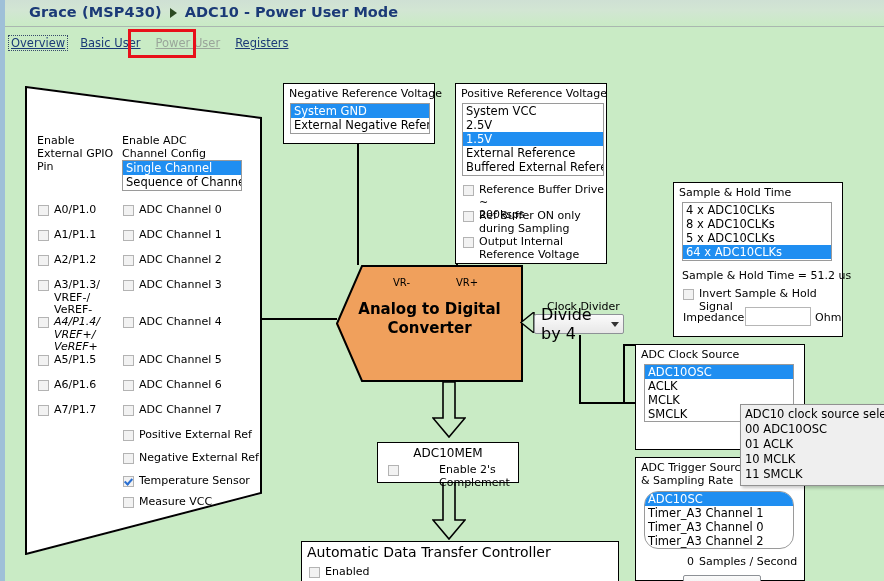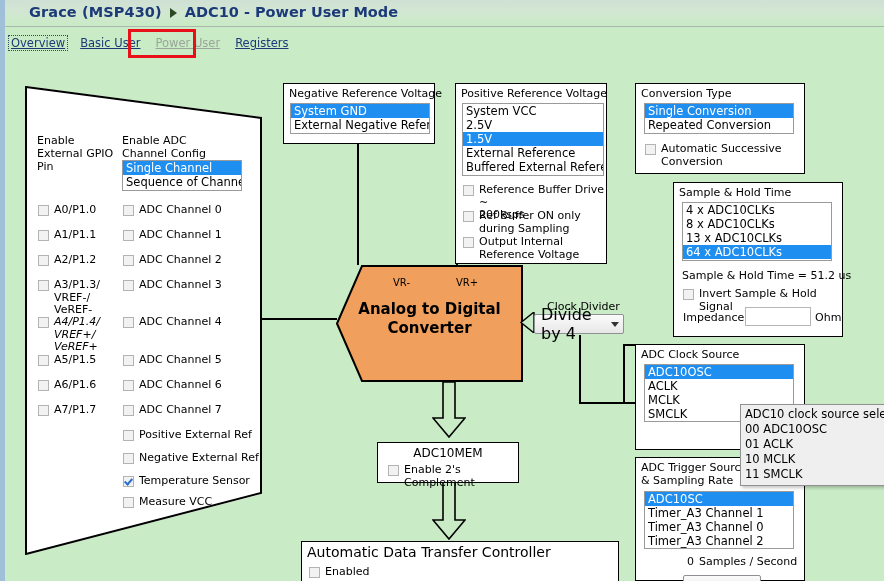--- a/index.html
+++ b/index.html
@@ -317,39 +317,27 @@
       <span class="cblabel">Ref Buffer ON only
 during Sampling</span>
     </div>
     <div class="cb" style="position:absolute;left:7px;top:152px;">
       <span class="cbbox"></span>
       <span class="cblabel">Output Internal
 Reference Voltage</span>
     </div>
   </div>
 
-  <div class="panel" style="left:635px;top:83px;width:170px;height:91px;">
-    <div class="panel-title">Conversion Type</div>
-    <div class="listbox" style="position:absolute;left:8px;top:19px;width:150px;height:31px;">
-      <div class="opt sel">Single Conversion</div>
-      <div class="opt">Repeated Conversion</div>
-    </div>
-    <div class="cb" style="position:absolute;left:9px;top:59px;">
-      <span class="cbbox"></span>
-      <span class="cblabel">Automatic Successive
-Conversion</span>
-    </div>
-  </div>
 
   <div class="panel" style="left:673px;top:182px;width:170px;height:155px;">
     <div class="panel-title">Sample &amp; Hold Time</div>
     <div class="listbox" style="position:absolute;left:8px;top:19px;width:150px;height:59px;">
       <div class="opt">4 x ADC10CLKs</div>
       <div class="opt">8 x ADC10CLKs</div>
-      <div class="opt">13 x ADC10CLKs</div>
+      <div class="opt">5 x ADC10CLKs</div>
       <div class="opt sel">64 x ADC10CLKs</div>
     </div>
     <div class="txt" style="left:8px;top:86px;">Sample &amp; Hold Time = 51.2 us</div>
     <div class="cb" style="position:absolute;left:9px;top:105px;">
       <span class="cbbox"></span>
       <span class="cblabel">Invert Sample &amp; Hold Signal</span>
     </div>
     <div class="txt" style="left:9px;top:128px;">Impedance</div>
     <div class="field" style="left:71px;top:124px;width:66px;height:19px;"></div>
     <div class="txt" style="left:141px;top:128px;">Ohm</div>
@@ -361,21 +349,21 @@
       <div class="opt sel">ADC10OSC</div>
       <div class="opt">ACLK</div>
       <div class="opt">MCLK</div>
       <div class="opt">SMCLK</div>
     </div>
   </div>
 
   <div class="panel" style="left:635px;top:457px;width:170px;height:124px;">
     <div class="panel-title" style="white-space:pre-line;">ADC Trigger Source
 &amp; Sampling Rate</div>
-    <div class="listbox" style="position:absolute;left:8px;top:33px;width:150px;height:58px;">
+    <div class="listbox" style="position:absolute;left:8px;top:33px;width:150px;height:58px;border-radius:14px;">
       <div class="opt sel">ADC10SC</div>
       <div class="opt">Timer_A3 Channel 1</div>
       <div class="opt">Timer_A3 Channel 0</div>
       <div class="opt">Timer_A3 Channel 2</div>
     </div>
     <div class="txt" style="left:51px;top:97px;">0</div>
     <div class="txt" style="left:63px;top:97px;">Samples / Second</div>
     <div style="position:absolute;left:47px;top:117px;width:76px;height:16px;border:1px solid #8d9196;border-radius:2px;background:linear-gradient(to bottom,#fbfbfb,#e7e7e7);"></div>
   </div>
 
@@ -393,21 +381,21 @@
   </svg>
 
   <div class="txt" style="left:547px;top:300px;">Clock Divider</div>
   <div class="combo" style="left:534px;top:314px;width:90px;">
     <span>Divide by 4</span>
     <span class="carat"></span>
   </div>
 
   <div class="simplebox" style="left:377px;top:442px;width:142px;height:41px;">
     <div style="text-align:center;font-size:12px;padding-top:3px;">ADC10MEM</div>
-    <div class="cb" style="position:absolute;left:10px;top:21px;">
+    <div class="cb" style="position:absolute;left:10px;top:21px;gap:35px;">
       <span class="cbbox"></span>
       <span class="cblabel">Enable 2's Complement</span>
     </div>
   </div>
 
   <div class="simplebox" style="left:301px;top:541px;width:318px;height:44px;">
     <div style="font-size:14px;padding:2px 0 0 5px;">Automatic Data Transfer Controller</div>
     <div class="cb" style="position:absolute;left:7px;top:24px;">
       <span class="cbbox"></span>
       <span class="cblabel">Enabled</span>

